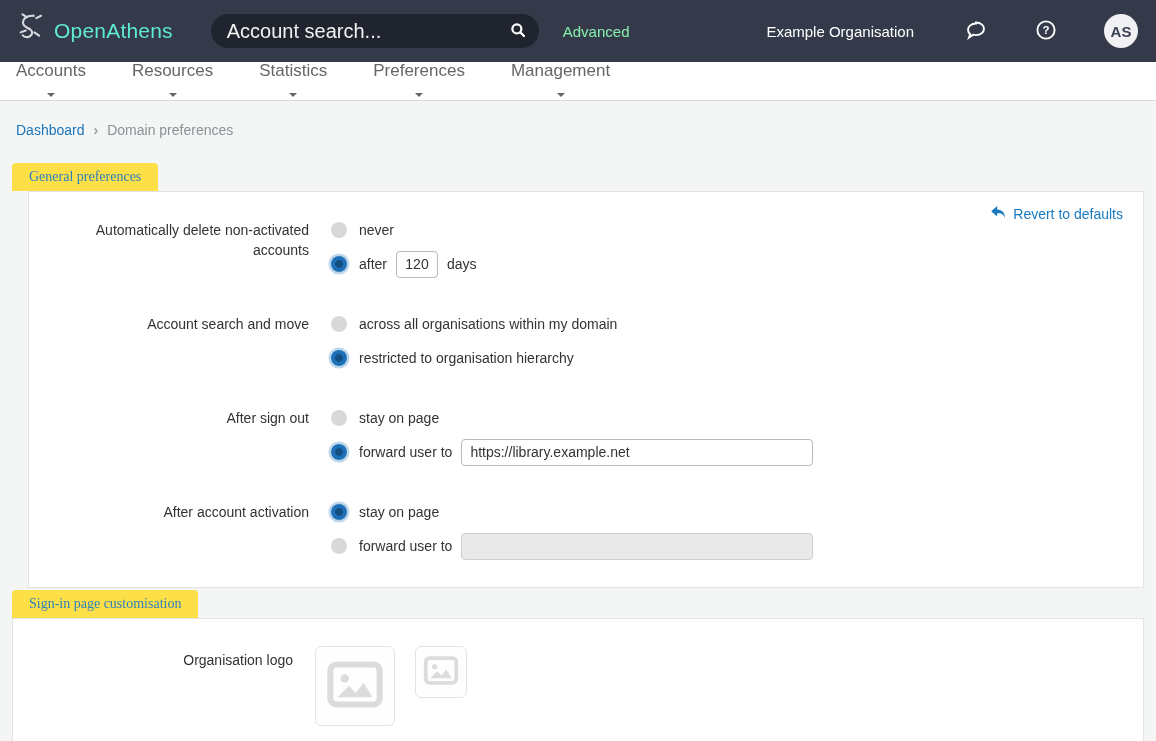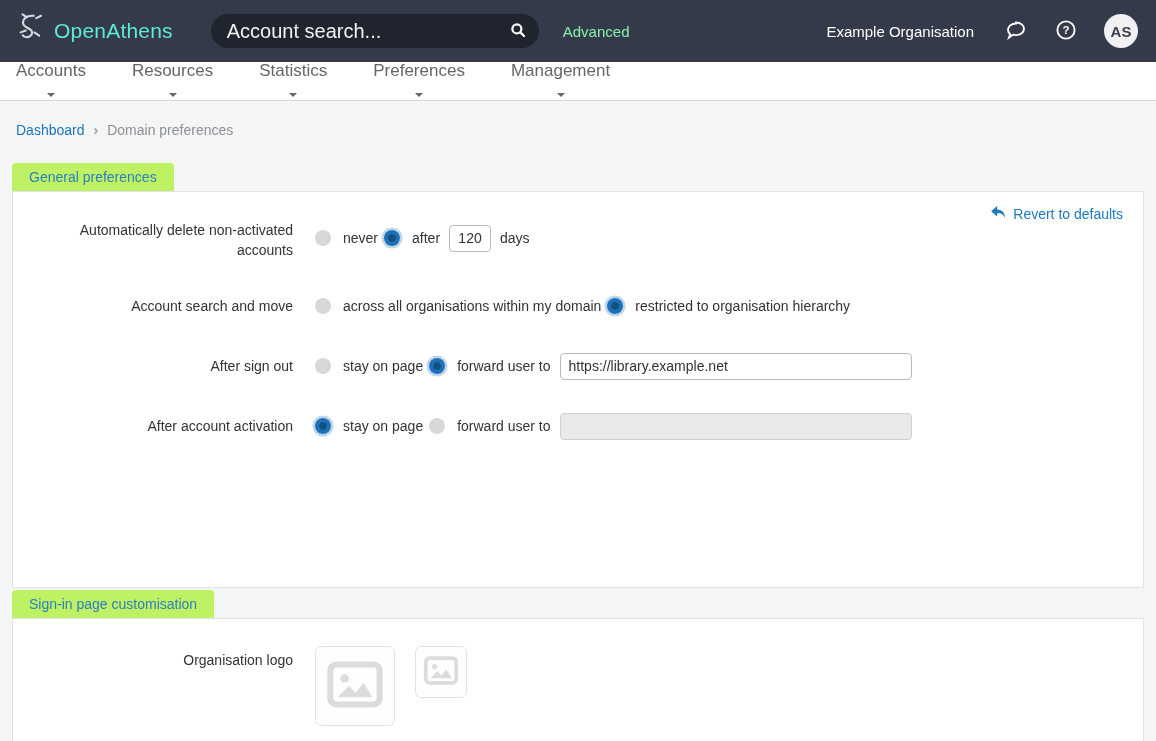--- a/index.html
+++ b/index.html
@@ -30,21 +30,21 @@
     display: flex; align-items: center;
     padding: 0 6px 0 16px;
   }
   .search-pill input {
     flex: 1; background: transparent; border: none; outline: none;
     color: #fff; font-size: 20px; font-family: "Liberation Sans", sans-serif;
   }
   .search-pill input::placeholder { color: #f2f2f2; opacity: 1; }
   .search-btn { background: none; border: none; width: 30px; height: 30px; display: flex; align-items: center; justify-content: center; cursor: pointer; }
   .advanced { margin-left: 24px; color: #86efac; font-size: 15px; font-weight: 500; }
-  .header-right { margin-left: auto; display: flex; align-items: center; }
+  .header-right { margin-left: auto; display: flex; align-items: center; gap: 20px; }
   .org-name { color: #fff; font-size: 15px; margin-right: 30px; }
   .icon-btn { background: none; border: none; cursor: pointer; display: flex; align-items: center; justify-content: center; margin-right: 26px; }
   .avatar {
     width: 34px; height: 34px; border-radius: 50%;
     background: #f1f1f3; color: #3a3f52;
     display: flex; align-items: center; justify-content: center;
     font-size: 15px; font-weight: 600; cursor: pointer;
   }
 
   
@@ -66,35 +66,35 @@
   .breadcrumb { height: 62px; padding: 21px 16px 0; display: flex; align-items: flex-start; gap: 9px; }
   .crumb-link { color: #1b75bb; }
   .crumb-sep { color: #9aa0a6; font-weight: 600; }
   .crumb-current { color: #8c9196; }
 
   
   .content { padding: 0 12px; }
   .tab {
     display: inline-flex; align-items: center;
     height: 28px; padding: 0 17px;
-    background: #bef264; color: #2e7fbe;
-    border-radius: 4px 4px 0 0; cursor: default;
+    background: #fde047; color: #2e7fbe;
+    border-radius: 4px 4px 0 0; cursor: default; font-family: Liberation Serif, serif;
   }
   .panel { background: #fff; border: 1px solid #e3e3e3; position: relative; }
-  .panel-general { height: 397px; padding: 14px 20px 7px; }
+  .panel-general { height: 397px; padding: 14px 20px 7px; margin-left: 16px; }
   .revert {
     position: absolute; top: 13px; right: 20px;
     color: #1a7abf; display: inline-flex; align-items: center; gap: 7px; cursor: pointer;
   }
 
   
   .form { margin-top: 10px; }
   .form-row { display: flex; margin-bottom: 32px; }
   .form-label { width: 260px; text-align: right; line-height: 20px; padding-top: 4px; color: #333; }
-  .form-options { margin-left: 22px; display: flex; flex-direction: row; gap: 6px; }
+  .form-options { margin-left: 22px; display: flex; flex-direction: column; gap: 6px; }
   .option { display: flex; align-items: center; min-height: 28px; }
   .option-label { margin-left: 12px; color: #333; }
   .radio { width: 16px; height: 16px; border-radius: 50%; flex: 0 0 16px; cursor: pointer; }
   .radio.off { background: #d8d8d8; }
   .radio.on {
     background: radial-gradient(circle at 50% 50%, #11507f 0 3.5px, #1d6fb8 4px);
     box-shadow: 0 0 0 2.5px #bcd6eb;
   }
   .txt-input {
     height: 27px; border: 1px solid #b9b9b9; border-radius: 4px;

